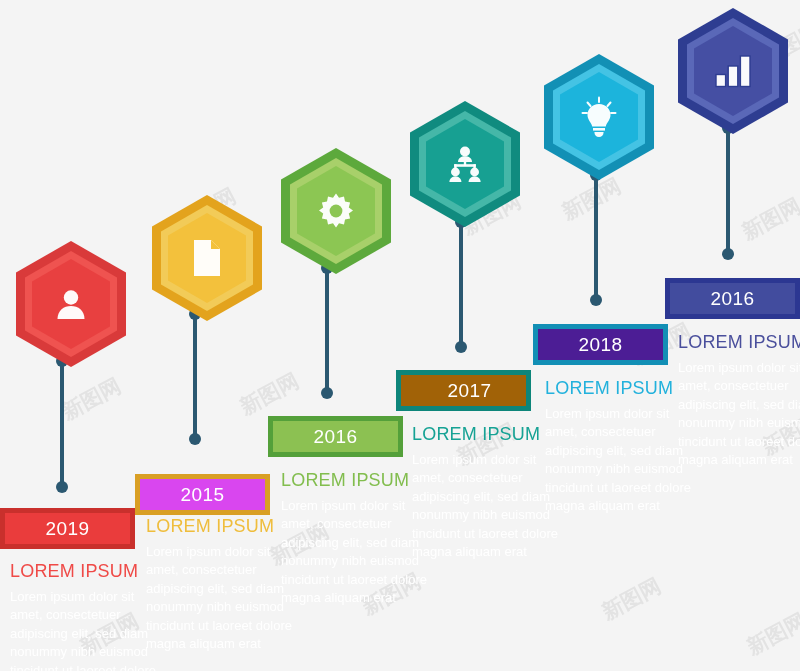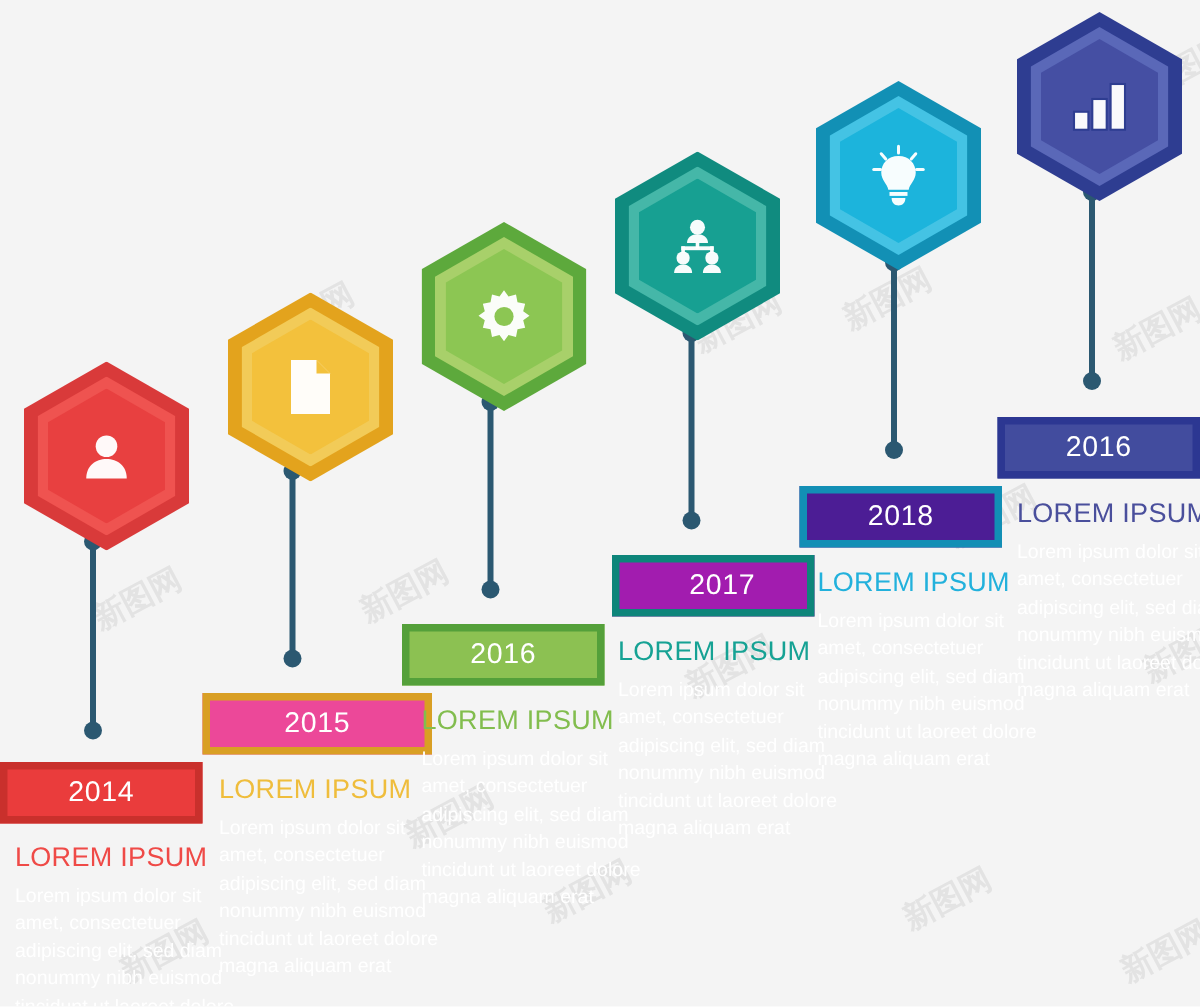--- a/index.html
+++ b/index.html
@@ -254,29 +254,29 @@
           <svg width="40" height="34" viewBox="0 0 40 34">
             <rect x="3" y="20.5" width="9.6" height="12" fill="rgba(255,255,255,0.97)" stroke="#2e3d91" stroke-width="1.4"></rect>
             <rect x="15.2" y="12" width="9.6" height="20.5" fill="rgba(255,255,255,0.97)" stroke="#2e3d91" stroke-width="1.4"></rect>
             <rect x="27.4" y="2" width="9.6" height="30.5" fill="rgba(255,255,255,0.97)" stroke="#2e3d91" stroke-width="1.4"></rect>
           </svg>
         </div>
       </div>
     </div>
   <div id="bar-layer">
       <div class="yearbar" style="left: 0px; top: 508px; width: 135px; background: rgb(234, 60, 60); border-color: rgb(201, 48, 44);">
-        <span>2014</span>
-      </div>
-      <div class="yearbar" style="left: 135px; top: 462px; width: 153px; background: #ec4899; border-color: rgb(217, 159, 36);">
+        <span>2019</span>
+      </div>
+      <div class="yearbar" style="left: 135px; top: 474px; width: 135px; background: #d946ef; border-color: rgb(217, 159, 36);">
         <span>2015</span>
       </div>
       <div class="yearbar" style="left: 268px; top: 416px; width: 135px; background: rgb(140, 193, 82); border-color: rgb(84, 160, 58);">
         <span>2016</span>
       </div>
-      <div class="yearbar" style="left: 408px; top: 370px; width: 135px; background: #a21caf; border-color: rgb(13, 133, 122); padding-left: 12px;">
+      <div class="yearbar" style="left: 396px; top: 370px; width: 135px; background: #a16207; border-color: rgb(13, 133, 122); padding-left: 12px;">
         <span>2017</span>
       </div>
       <div class="yearbar" style="left: 533px; top: 324px; width: 135px; background: #4c1d95; border-color: rgb(18, 143, 181);">
         <span>2018</span>
       </div>
       <div class="yearbar" style="left: 665px; top: 278px; width: 135px; background: rgb(66, 76, 158); border-color: rgb(44, 55, 146);">
         <span>2016</span>
       </div>
     </div>
   <div id="text-layer">

